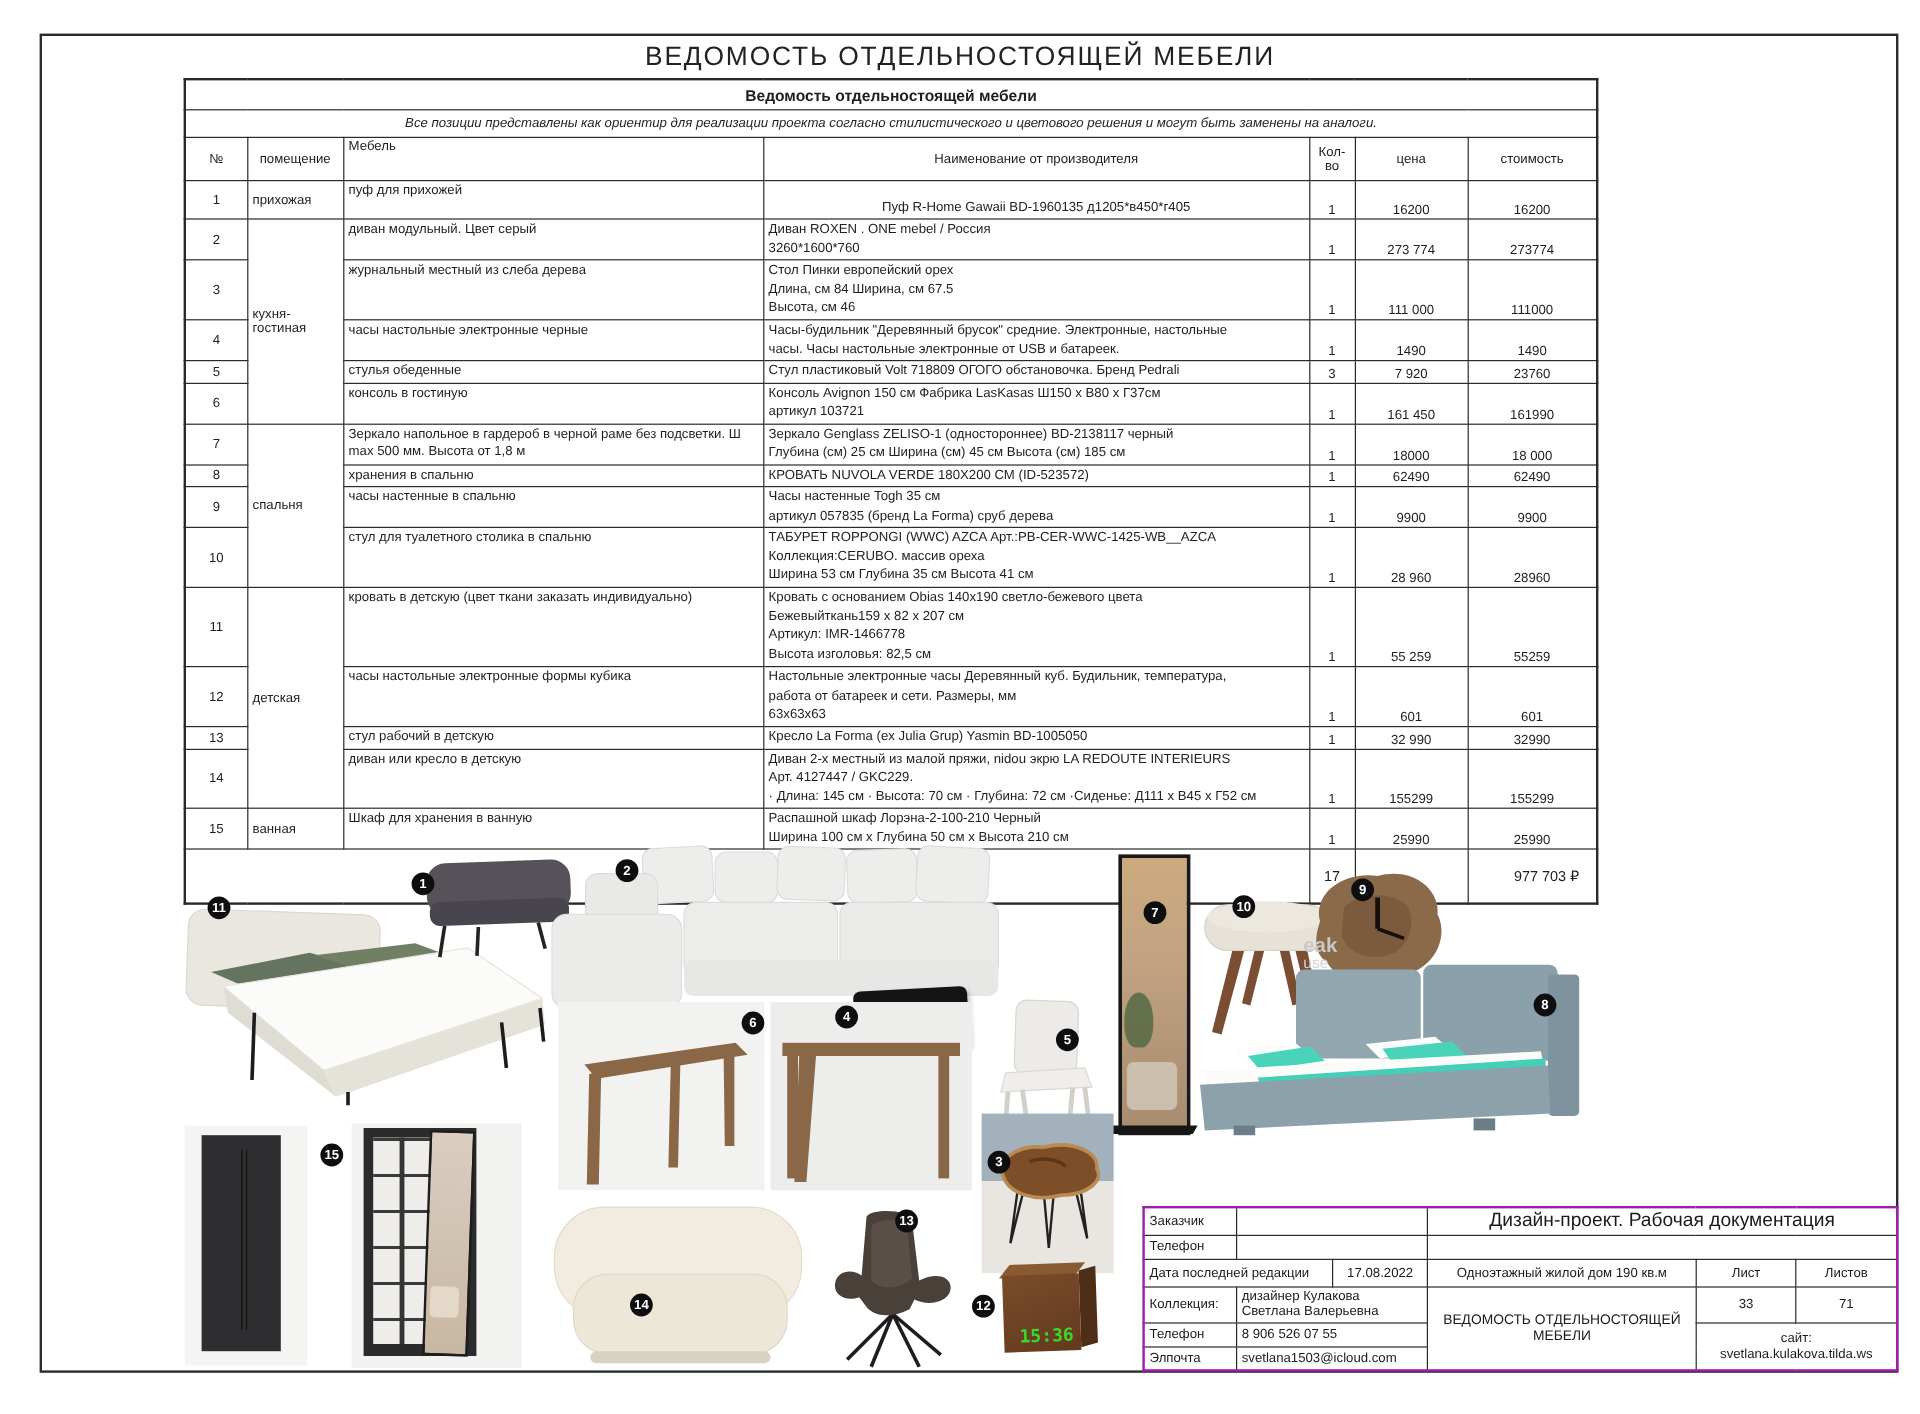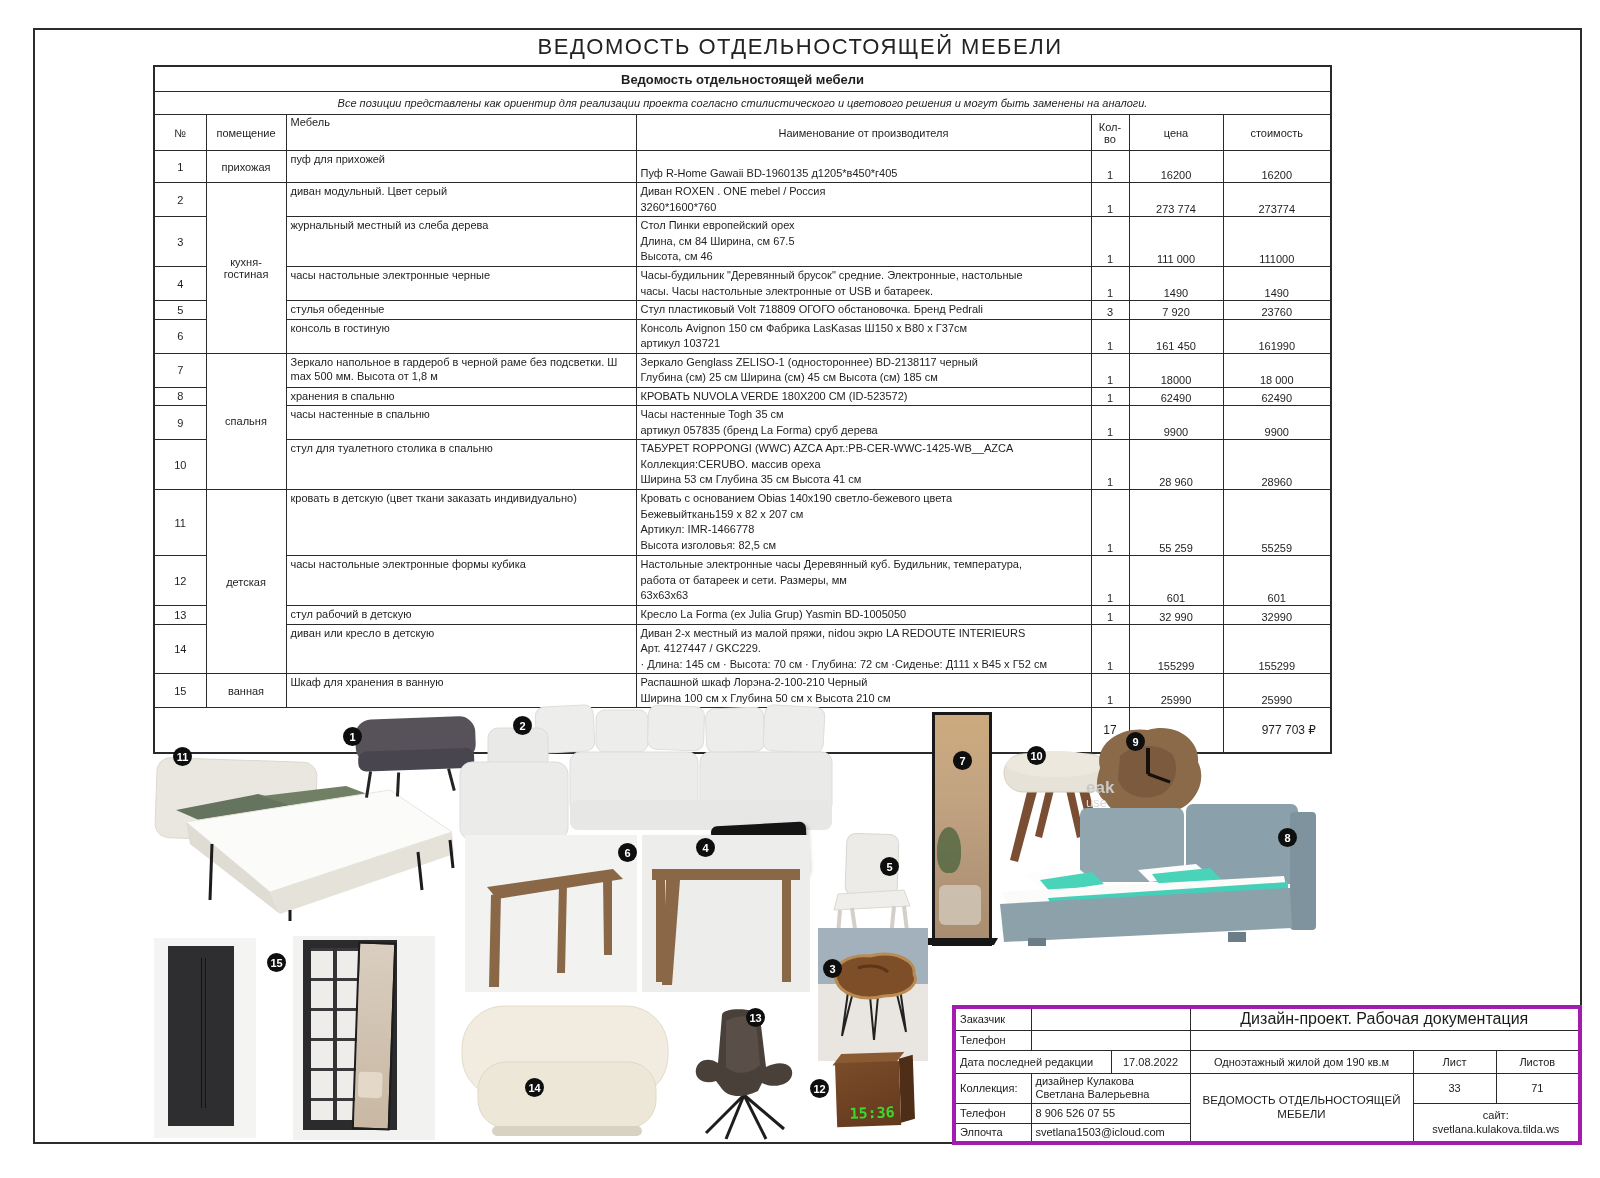--- a/index.html
+++ b/index.html
@@ -8,34 +8,34 @@
   .page-title{position:absolute;left:0;top:34px;width:100%;text-align:center;font-size:22px;letter-spacing:1.5px;color:#222;}
   
   #main-table{position:absolute;left:153px;top:65px;width:1177px;border-collapse:collapse;table-layout:fixed;font-size:11px;color:#1e1e1e;}
   #main-table td{border:1px solid #2a2a2a;padding:1px 4px;overflow:hidden;}
   #main-table{border:2px solid #2a2a2a;}
   .t-title td{height:22px;text-align:center;font-weight:bold;font-size:13px;}
   .t-sub td{height:20px;text-align:center;font-size:11px;}
   .t-head td{height:33px;text-align:center;vertical-align:middle;white-space:pre-line;border-bottom:2px solid #2a2a2a;margin-left:40px;}
   .t-head td.hd-furn{text-align:left;vertical-align:top;}
   .c-num{text-align:center;vertical-align:middle;}
-  .c-room{text-align:center;vertical-align:middle;white-space:pre-line;}
+  .c-room{vertical-align:middle;white-space:pre-line;}
   .c-furn{vertical-align:top;line-height:14px;}
   .c-prod{vertical-align:top;white-space:pre-line;line-height:15.5px;}
-  .c-prod.ctr{text-align:left;vertical-align:bottom;}
+  .c-prod.ctr{text-align:center;vertical-align:bottom;}
   .c-qty,.c-price,.c-cost{text-align:center;vertical-align:bottom;padding-bottom:2px;}
   .grp-top td{border-top:2px solid #2a2a2a;}
   .t-total td{border-top:2px solid #2a2a2a;height:42px;vertical-align:middle;text-align:center;}
   .total-lbl{text-align:center;font-size:14px;letter-spacing:1px;}
   .total-cost{text-align:right !important;padding-right:14px !important;font-size:12px;}
   .total-qty{text-align:center;font-size:12px;}
   
   #title-block{position:absolute;left:952px;top:1005px;width:630px;border-collapse:collapse;font-size:11px;table-layout:fixed;}
   #title-block td{border:1px solid #2a2a2a;padding:1px 4px;text-align:center;vertical-align:middle;overflow:hidden;}
-  #title-block{border:4px solid #a21caf;}
+  #title-block{border:2px solid #a21caf;}
   #title-block .lbl{text-align:left;}
   .pre{white-space:pre-line;}
   .tb-doc{font-size:11.5px;line-height:14px;}
   
   .item{position:absolute;}
   .photo{position:absolute;}
   .badge{position:absolute;width:19px;height:19px;border-radius:50%;background:#0e0e0e;color:#fff;
          font-size:11px;font-weight:bold;display:flex;align-items:center;justify-content:center;z-index:40;}
   .clock-black{position:absolute;left:712px;top:824px;width:95px;height:52px;background:#141414;border-radius:6px;
          transform:rotate(-3deg);display:flex;align-items:center;justify-content:center;

